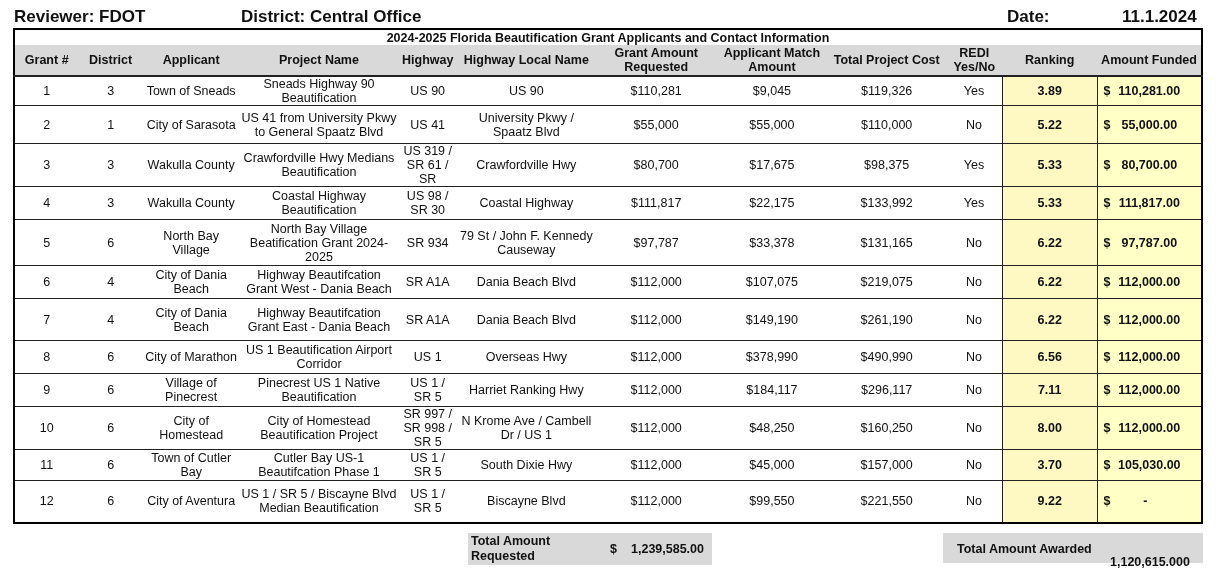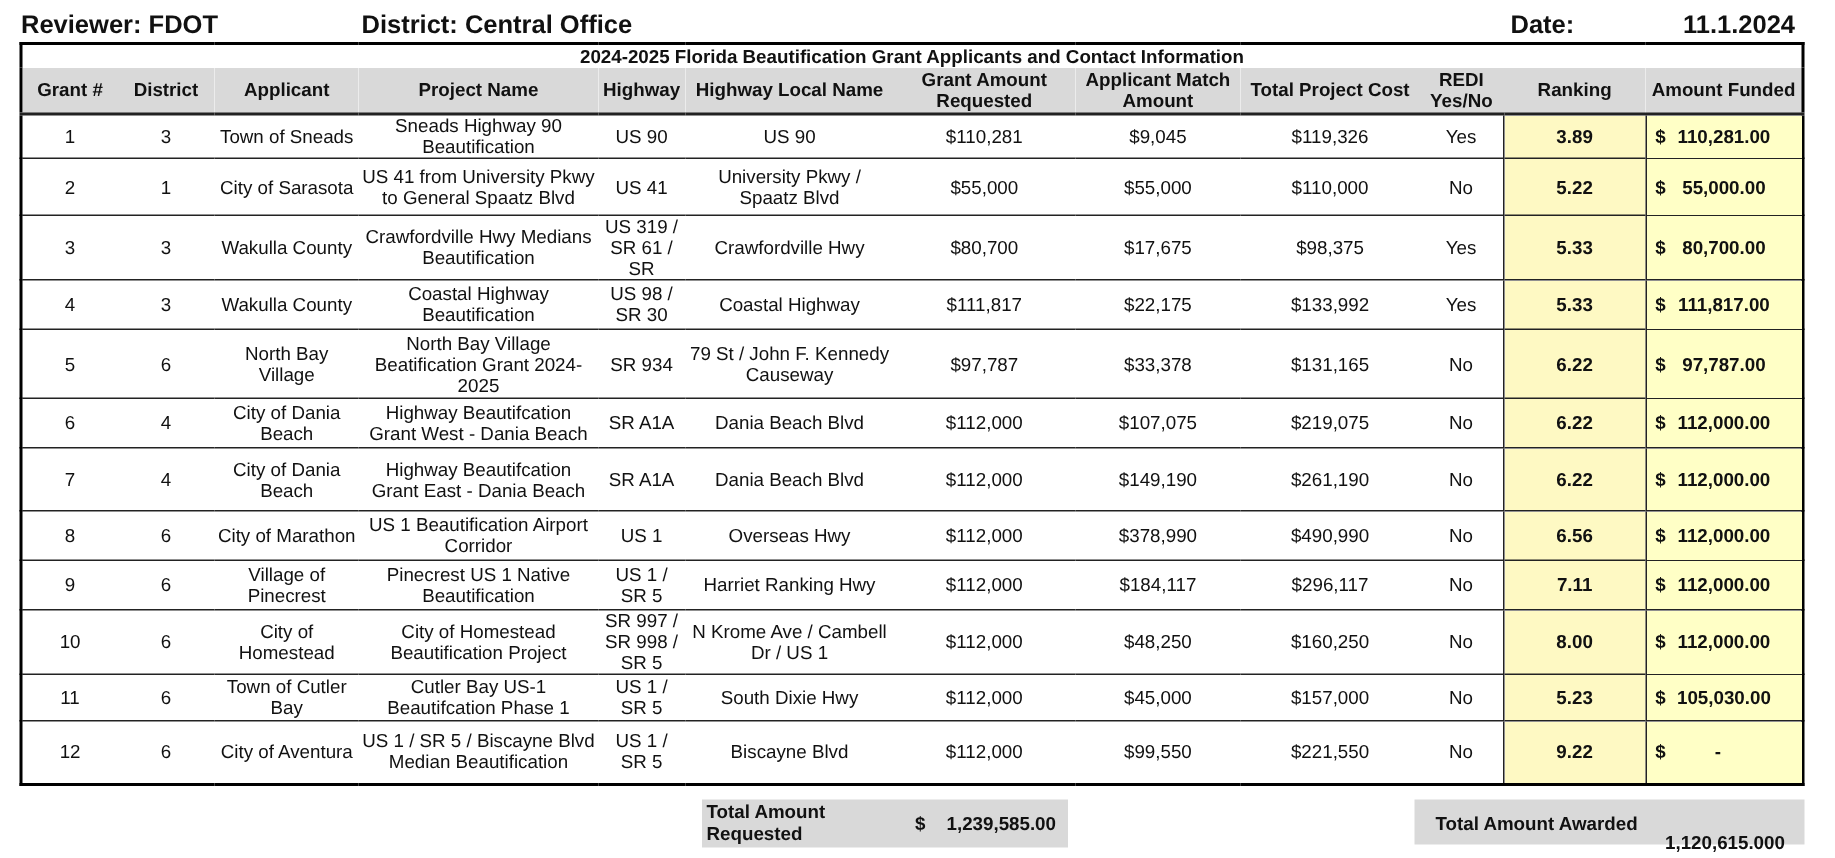--- a/index.html
+++ b/index.html
@@ -218,21 +218,21 @@
         <td>11</td>
         <td>6</td>
         <td>Town of Cutler Bay</td>
         <td>Cutler Bay US-1 Beautifcation Phase 1</td>
         <td>US 1 / SR 5</td>
         <td>South Dixie Hwy</td>
         <td>$112,000</td>
         <td>$45,000</td>
         <td>$157,000</td>
         <td>No</td>
-        <td class="rank">5.23</td>
+        <td class="rank">3.70</td>
         <td class="funded"><span class="dollar">$</span><span>105,030.00</span></td>
       </tr>
       <tr style="height: 42px;">
         <td>12</td>
         <td>6</td>
         <td>City of Aventura</td>
         <td>US 1  / SR 5 / Biscayne Blvd Median Beautification</td>
         <td>US 1 / SR 5</td>
         <td>Biscayne Blvd</td>
         <td>$112,000</td>

